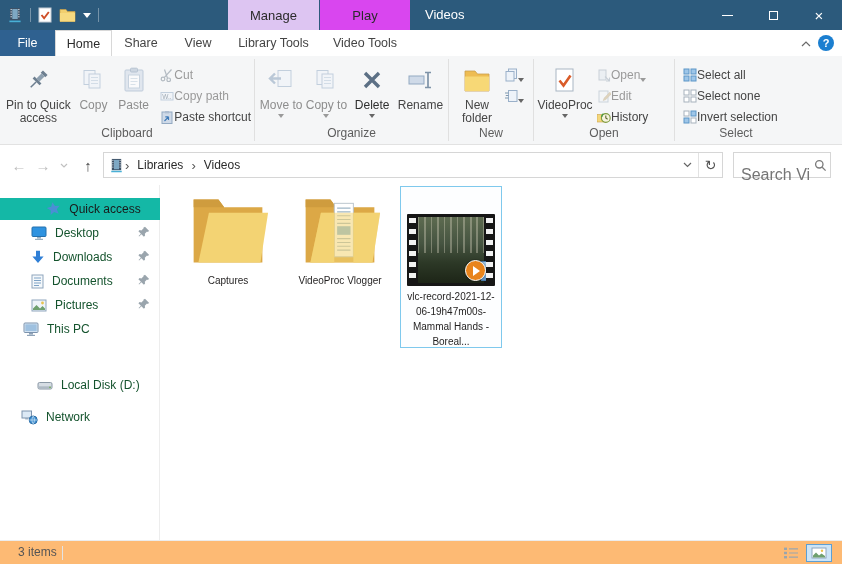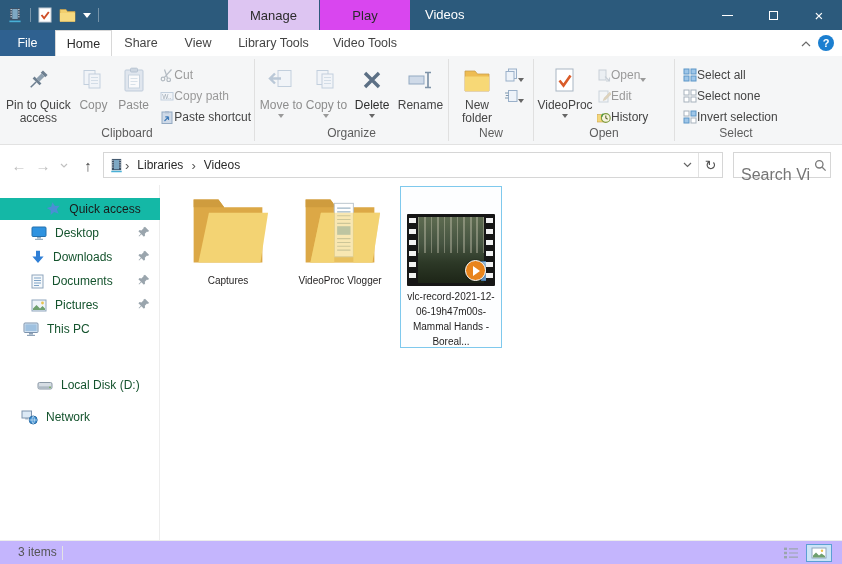--- a/index.html
+++ b/index.html
@@ -87,21 +87,21 @@
   .film-img { position:absolute; left:11px; right:11px; top:3px; bottom:3px;
      background:
        repeating-linear-gradient(90deg, rgba(215,210,190,.38) 0 1.5px, rgba(0,0,0,0) 1.5px 6.5px) 0 0/100% 55% no-repeat,
        linear-gradient(180deg,#5d6b50 0%,#465441 40%,#2c3826 70%,#1d2517 100%); }
   .media-badge { position:absolute; right:3px; bottom:3px; width:27px; height:24px; }
   .badge-case { position:absolute; right:0; top:2px; width:11px; height:20px; background:linear-gradient(180deg,#a8cce9,#5e93c4); border:1px solid #4a7aa8; }
   .badge-circle { position:absolute; left:0; top:1px; width:21px; height:21px; border-radius:50%; background:#e8841c; border:1px solid #fff; box-shadow:0 0 0 1px rgba(0,0,0,.15); }
   .badge-play { position:absolute; left:8px; top:6.5px; width:0; height:0; border-left:7px solid #fff; border-top:5px solid transparent; border-bottom:5px solid transparent; }
 
   
-  #statusbar { position:absolute; left:0; top:540px; width:842px; height:24px; background:#c4b5fd; border-top:1px solid #ececec; }
+  #statusbar { position:absolute; left:0; top:540px; width:842px; height:24px; background:#fdba74; border-top:1px solid #ececec; }
   #item-count { position:absolute; left:18px; top:0; line-height:23px; color:#555; }
   #status-sep { position:absolute; left:62px; top:5px; width:1px; height:14px; background:#e3e3e3; }
   .view-btn { position:absolute; top:3px; height:18px; display:flex; align-items:center; justify-content:center; }
   #view-details { right:40px; width:22px; }
   #view-thumbs { right:10px; width:26px; border:1px solid #5c9fd4; background:#cce4f7; }
 </style>
 </head>
 <body>
 
 <div id="window">

